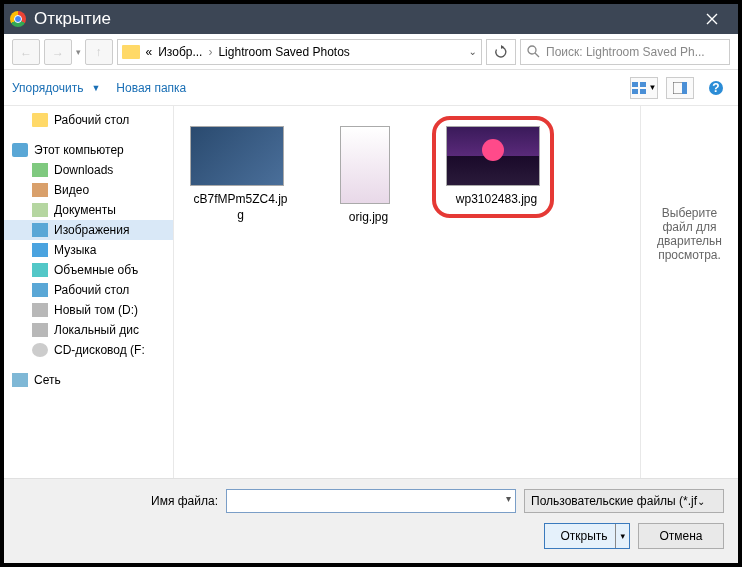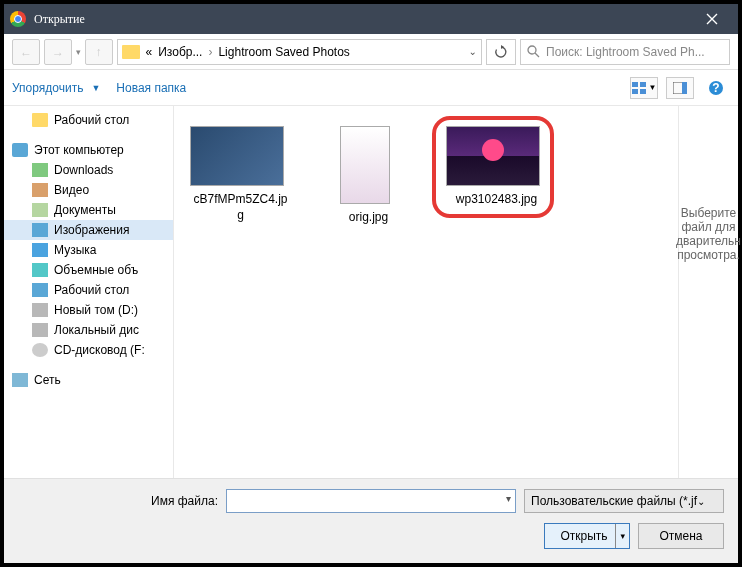--- a/index.html
+++ b/index.html
@@ -1,21 +1,21 @@
 <!DOCTYPE html>
 <html><head>
 <meta charset="utf-8">
 <style>
 * { box-sizing: border-box; margin: 0; padding: 0; font-family: "Segoe UI", Tahoma, sans-serif; font-size: 12px; }
 body { background: #fff; width: 742px; height: 567px; overflow: hidden; }
 .window { border: 4px solid #000; width: 742px; height: 567px; background: #fff; display: flex; flex-direction: column; }
 .titlebar { background: #3c4655; height: 30px; display: flex; align-items: center; padding: 0 6px; color: #fff; }
 .titlebar .chrome { width: 16px; height: 16px; border-radius: 50%; background: conic-gradient(#ea4335 0 120deg,#34a853 120deg 240deg,#fbbc05 240deg 360deg); margin-right: 8px; position: relative; }
 .titlebar .chrome::after { content: ""; position: absolute; inset: 4px; background: #4285f4; border-radius: 50%; border: 1px solid #fff; }
-.titlebar .title { flex: 1; font-size: 12px; font-family: Liberation Serif, serif; }
+.titlebar .title { flex: 1; font-size: 17px; }
 .titlebar .close { width: 40px; height: 30px; display: flex; align-items: center; justify-content: center; cursor: pointer; }
 .navbar { height: 36px; border-bottom: 1px solid #e0e0e0; display: flex; align-items: center; padding: 4px 8px; gap: 4px; }
 .navbtn { width: 28px; height: 26px; border: 1px solid #ccc; background: #f7f7f7; display: flex; align-items: center; justify-content: center; color: #888; border-radius: 2px; }
 .navbtn.disabled { color: #ccc; }
 .breadcrumb { flex: 1; height: 26px; border: 1px solid #ccc; display: flex; align-items: center; padding: 0 4px; gap: 2px; background: #fff; }
 .bc-folder { width: 18px; height: 14px; background: #ffd968; border-radius: 1px; margin-right: 2px; }
 .bc-sep { color: #888; padding: 0 2px; }
 .bc-item { padding: 0 2px; }
 .bc-drop { margin-left: auto; }
 .refresh { width: 30px; height: 26px; border: 1px solid #ccc; display: flex; align-items: center; justify-content: center; background: #fff; }
@@ -48,21 +48,21 @@
 .files { flex: 1; padding: 16px 8px; display: flex; gap: 18px; align-items: flex-start; }
 .file { width: 110px; display: flex; flex-direction: column; align-items: center; gap: 6px; cursor: pointer; padding: 4px; }
 .file.highlight { outline: 4px solid #e53935; outline-offset: 2px; border-radius: 12px; justify-content: space-between; }
 .thumb { width: 94px; height: 60px; background: #ccc; border: 1px solid #aaa; }
 .thumb.t1 { background: linear-gradient(135deg,#2a4a6f,#4a6f9a); }
 .thumb.t2 { background: linear-gradient(#3a2a1a,#5a4030); }
 .thumb.t3 { width: 50px; height: 78px; background: linear-gradient(#fff,#e8d8e8); }
 .thumb.t4 { background: linear-gradient(#3a1a5a 0%,#5a2a7a 50%,#1a0a2a 50%,#2a1a3a 100%); position: relative; }
 .thumb.t4::after { content: ""; position: absolute; left: 35px; top: 12px; width: 22px; height: 22px; background: #ff4a8a; border-radius: 50%; }
 .fname { text-align: center; word-break: break-all; line-height: 1.3; margin-left: 7px; }
-.preview { width: 60px; border-left: 1px solid #e8e8e8; padding: 8px 4px; text-align: center; color: #666; font-size: 11px; overflow-wrap: normal; white-space: normal; display: flex; align-items: flex-start; justify-content: center; padding-top: 100px; margin-left: 43px; }
+.preview { width: 98px; border-left: 1px solid #e8e8e8; padding: 8px 4px; text-align: center; color: #666; font-size: 11px; overflow-wrap: normal; white-space: normal; display: flex; align-items: flex-start; justify-content: center; padding-top: 100px; margin-left: 43px; }
 .footer { border-top: 1px solid #e0e0e0; padding: 10px 14px 14px; background: #f0f0f0; }
 .frow { display: flex; align-items: center; gap: 8px; margin-bottom: 10px; }
 .flabel { width: 200px; text-align: right; }
 .finput { flex: 1; height: 24px; border: 1px solid #7a9ec7; background: #fff; padding: 0 4px; position: relative; }
 .finput::after { content: "▾"; position: absolute; right: 4px; top: 3px; color: #555; font-size: 10px; }
 .ftype { width: 200px; height: 24px; border: 1px solid #adadad; background: #e9e9e9; display: flex; align-items: center; padding: 0 6px; }
 .btnrow { display: flex; justify-content: flex-end; gap: 8px; }
 .btn { min-width: 86px; height: 26px; border: 1px solid #adadad; background: #e9e9e9; display: flex; align-items: center; justify-content: center; cursor: pointer; }
 .btn.primary { border: 1px solid #3a7abd; background: #e5f1fb; }
 .btn.split { position: relative; padding-right: 6px; }

